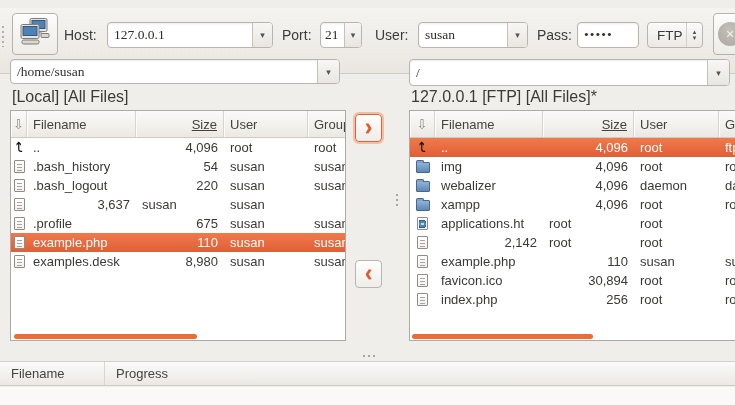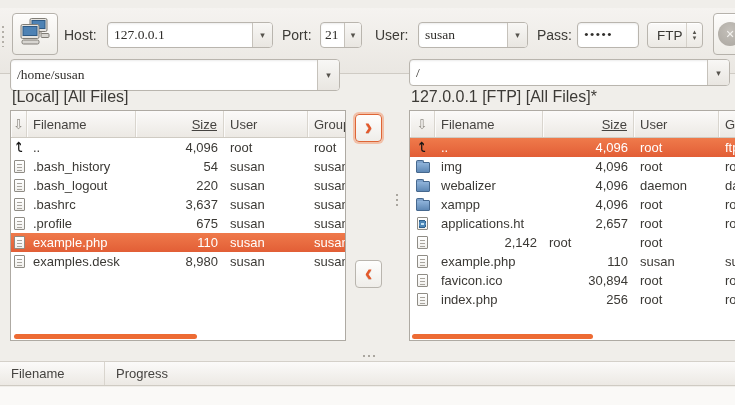--- a/index.html
+++ b/index.html
@@ -154,21 +154,21 @@
     </span>
   </div>
 
   <div class="tool-btn disconnect-btn">
     <span class="disc-circle">
         <span>✕</span>
       </span>
   </div>
 </div>
 
-<div class="combo" style="left:10px; top:59px; width:330px; height:32px">
+<div class="combo" style="left:10px; top:59px; width:330px; height:25px">
   <input value="/home/susan" style="">
   <span class="arrow-btn" style="width:22px;flex-basis:22px">
       <span>▾</span>
     </span>
 </div>
 <span class="status-label" style="left:12px">[Local] [All Files]</span>
 
 <div class="filelist fl-left">
   <div class="lheader">
     <div class="hcell h-icon">
@@ -207,21 +207,20 @@
     <span class="cell c-name">.bash_logout</span>
     <span class="cell c-size">220</span>
     <span class="cell c-user">susan</span>
     <span class="cell c-group">susan</span>
   </div>
 
   <div class="lrow">
     <span class="cell c-icon">
           <span class="ficon icon-file"></span>
         </span>
-    <span class="cell c-name">.bashrc</span>
     <span class="cell c-size">3,637</span>
     <span class="cell c-user">susan</span>
     <span class="cell c-group">susan</span>
   </div>
 
   <div class="lrow">
     <span class="cell c-icon">
           <span class="ficon icon-file"></span>
         </span>
     <span class="cell c-name">.profile</span>
@@ -317,21 +316,20 @@
     <span class="cell c-size">4,096</span>
     <span class="cell c-user">root</span>
     <span class="cell c-group">root</span>
   </div>
 
   <div class="lrow">
     <span class="cell c-icon">
           <span class="ficon icon-html-file"></span>
         </span>
     <span class="cell c-name">applications.ht</span>
-    <span class="cell c-size">2,657</span>
     <span class="cell c-user">root</span>
     <span class="cell c-group">root</span>
   </div>
 
   <div class="lrow">
     <span class="cell c-icon">
           <span class="ficon icon-file"></span>
         </span>
     <span class="cell c-size">2,142</span>
     <span class="cell c-user">root</span>

